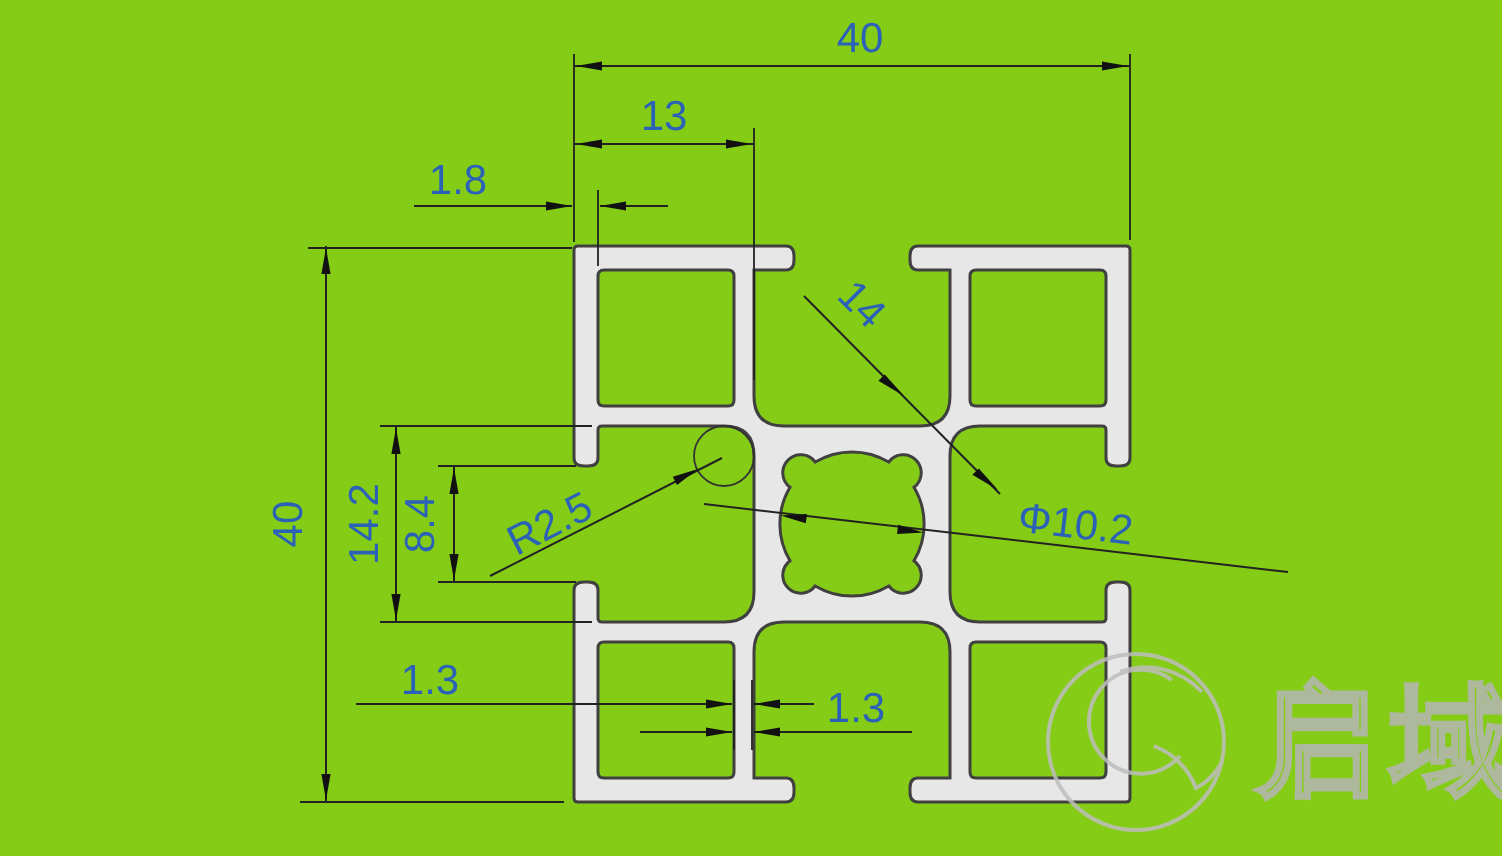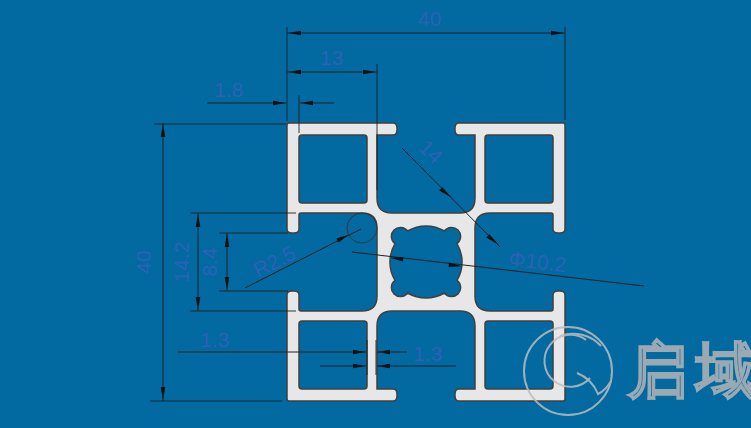--- a/index.html
+++ b/index.html
@@ -1,16 +1,16 @@
 <!DOCTYPE html>
 <html><head>
 <meta charset="utf-8">
 <style>
   html,body{margin:0;padding:0;background:#ffffff;}
-  .stage{width:751px;height:428px;position:relative;background:#0369a1;overflow:hidden;
+  .stage{width:751px;height:428px;position:relative;background:#84cc16;overflow:hidden;
          font-family:"Liberation Sans", sans-serif;}
   svg{display:block;}
   .dim-text{font-family:"Liberation Sans", sans-serif;font-size:21px;fill:#2b62b8;}
   .dim-line{stroke:#222222;stroke-width:1;fill:none;}
   .ext-line{stroke:#222222;stroke-width:0.9;fill:none;}
   .arrow{fill:#111111;stroke:none;}
   .profile{fill:#e7e7e7;stroke:#404040;stroke-width:1.5;}
   .thin{stroke:#333333;stroke-width:0.9;fill:none;}
   .wm{stroke:#bdbdbd;fill:none;stroke-width:2;}
   .wm-text{font-family:"Liberation Sans", sans-serif;font-weight:bold;font-size:60px;

